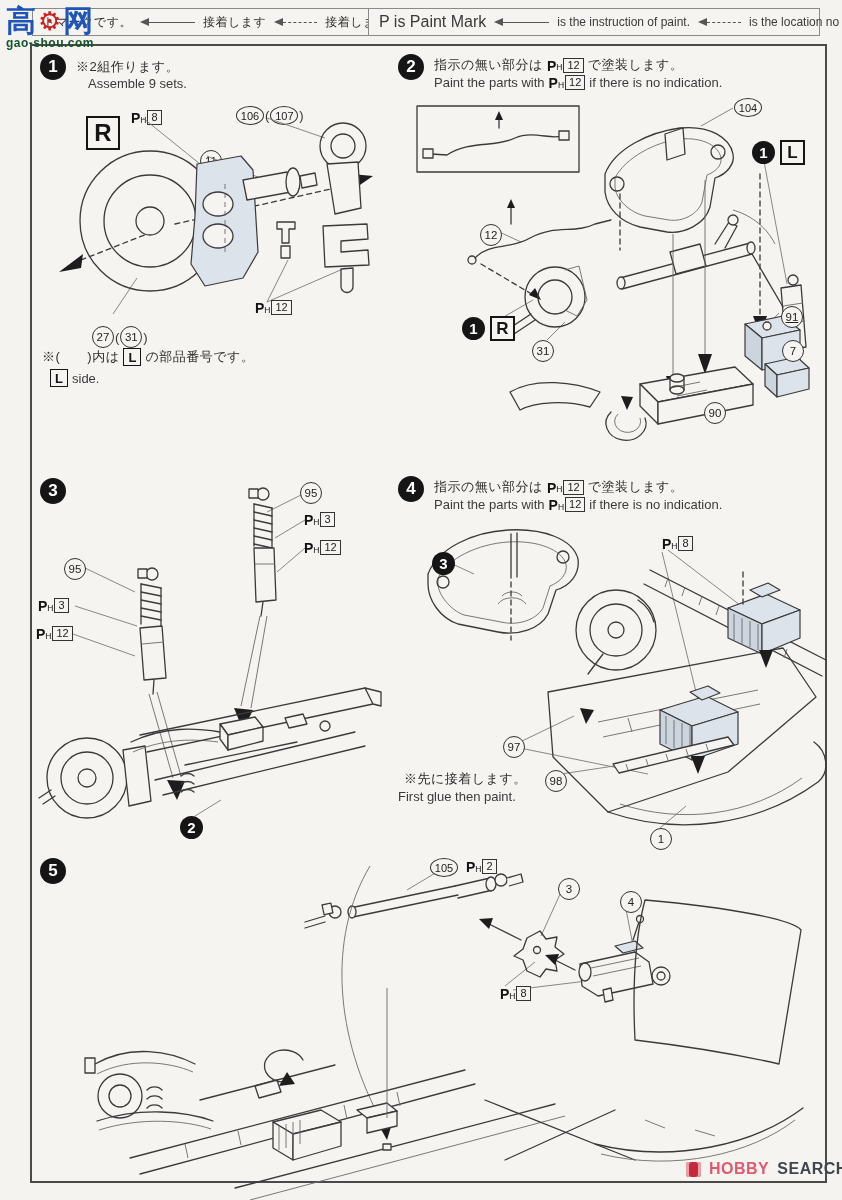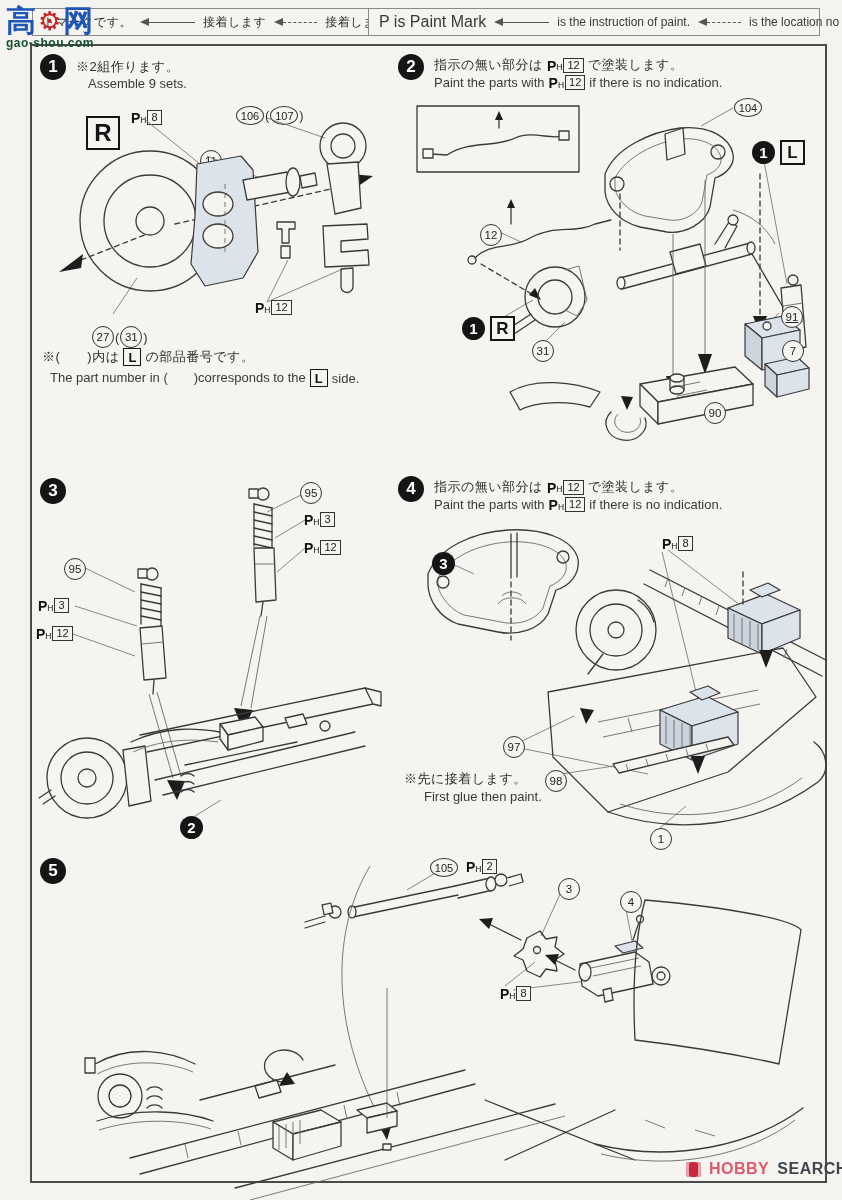--- a/index.html
+++ b/index.html
@@ -216,21 +216,20 @@
 </div>
 
 <div class="abs note-line" style="left:42px; top:348px;">
   <span class="jp">※(　　)内は</span>
   <span class="lbox inline">
       <span>L</span>
     </span>
   <span class="jp">の部品番号です。</span>
 </div>
 <div class="abs note-line" style="left:50px; top:369px;">
-  <span class="en">The part number in (　　)corresponds to the</span>
   <span class="lbox inline">
       <span>L</span>
     </span>
   <span class="en">side.</span>
 </div>
 
 <div class="abs badge" style="left:398px; top:54px;">
   <span>2</span>
 </div>
 <div class="abs note-line" style="left:434px; top:56px;">
@@ -526,21 +525,21 @@
   <span>3</span>
 </div>
 <div class="abs pm" style="left:662px; top:536px;">
   <span class="p">P</span>
     <span class="h">H</span>
     <span class="n">8</span>
 </div>
 <div class="abs pn" style="left:503px; top:736px;">97</div>
 <div class="abs pn" style="left:545px; top:770px;">98</div>
 <div class="abs jp" style="left:404px; top:770px;">※先に接着します。</div>
-<div class="abs en" style="left:424px; top:789px;">First glue then paint.</div>
+<div class="abs en" style="left:398px; top:789px;">First glue then paint.</div>
 <div class="abs pn" style="left:650px; top:828px;">1</div>
 
 <div class="abs badge" style="left:40px; top:858px;">
   <span>5</span>
 </div>
 
 <svg class="abs" style="left:35px; top:858px;" width="795" height="325" viewBox="0 0 795 325">
 
   <line x1="402" y1="14" x2="372" y2="32" class="ldr"></line>
   <line x1="526" y1="34" x2="506" y2="78" class="ldr"></line>

